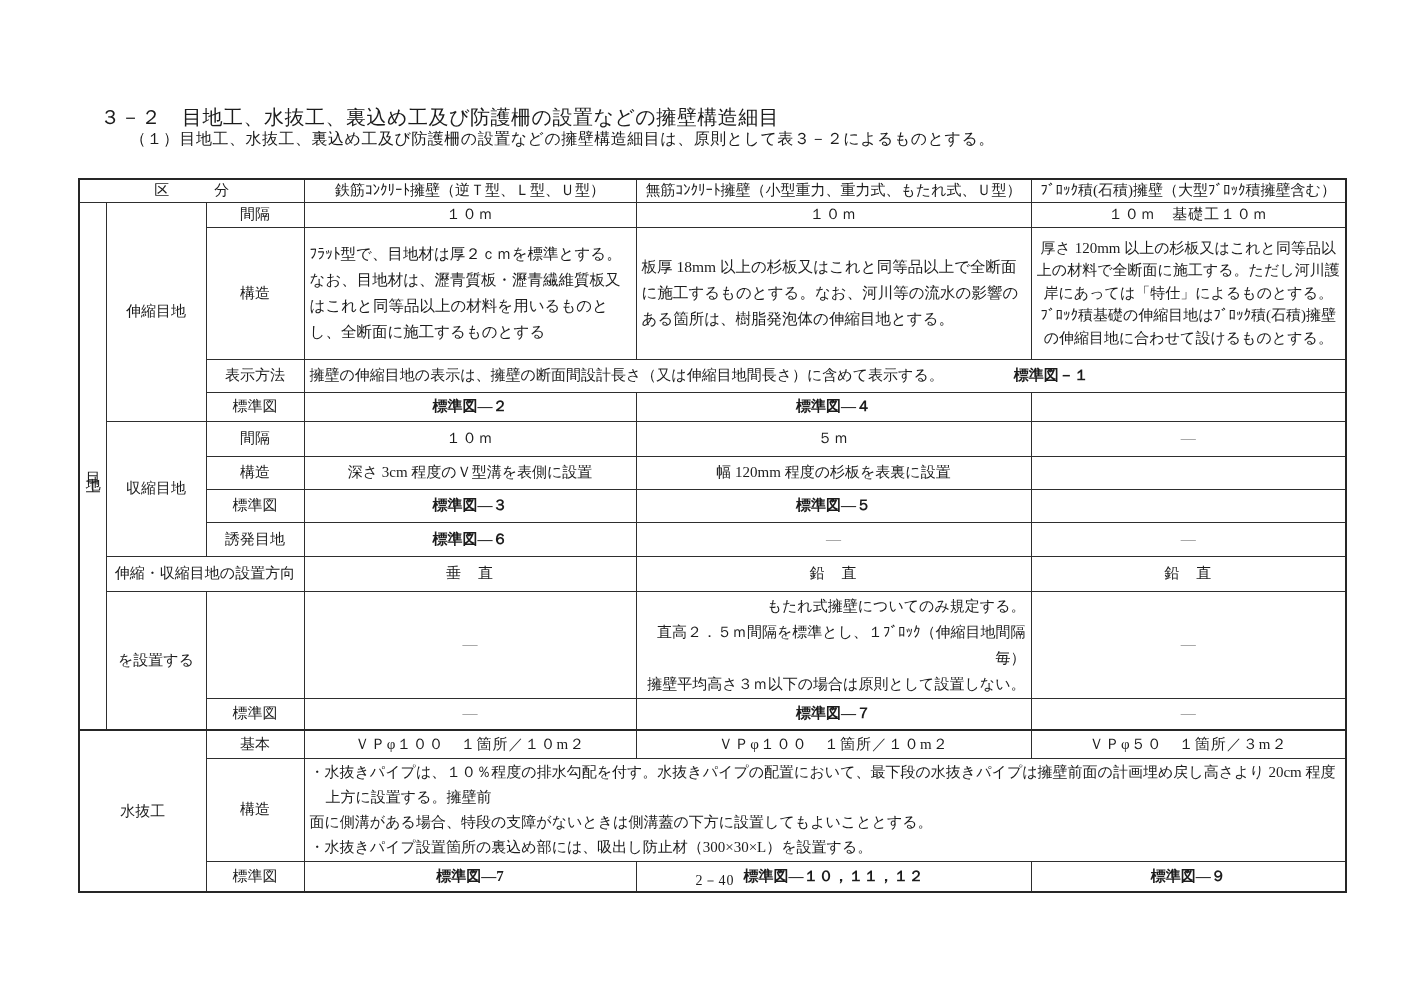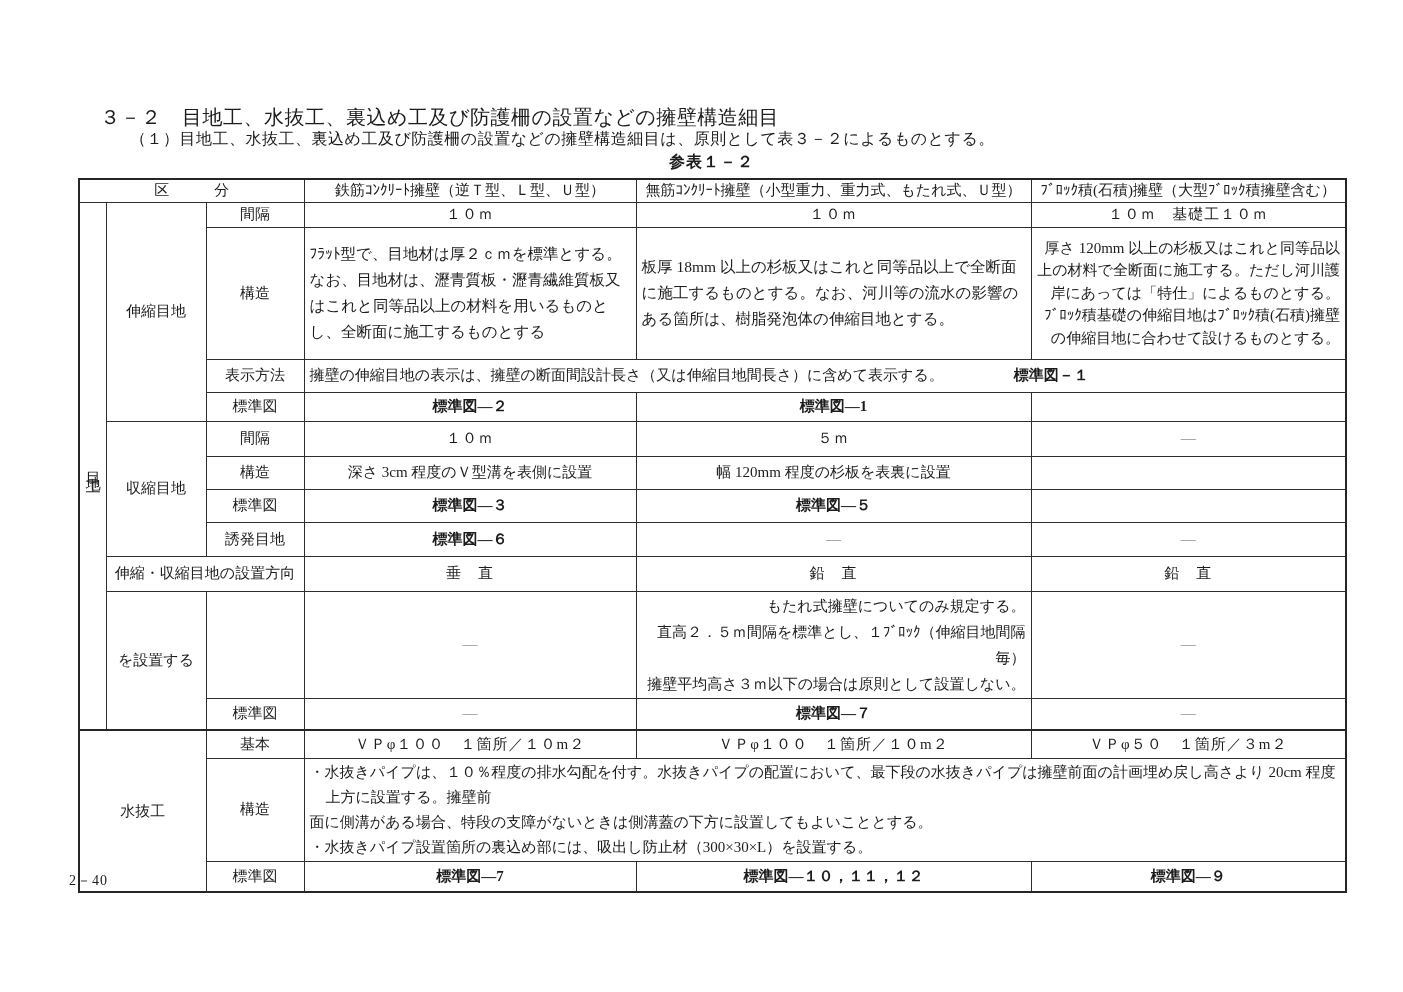--- a/index.html
+++ b/index.html
@@ -19,22 +19,22 @@
   }
   .subheading {
     position:absolute; left:130px; top:129px;
     font-size:16px; letter-spacing:0.5px; white-space:nowrap;
   }
   .table-caption {
     position:absolute; left:78px; top:152px; width:1267px;
     text-align:center; font-size:16px; font-weight:bold; letter-spacing:1px;
   }
   .page-number {
-    position:absolute; left:69px; top:872px; width:1278px;
-    font-size:14px; letter-spacing:1px;
+    position:absolute; left:76px; top:872px; width:1278px;
+    text-align:center; font-size:14px; letter-spacing:1px;
   }
 
   table.spec {
     position:absolute; left:78px; top:178px;
     width:1267px; border-collapse:collapse; table-layout:fixed;
     border:2px solid #262626;
   }
   table.spec td {
     border:1px solid #2e2e2e;
     padding:1px 5px;
@@ -43,21 +43,21 @@
     vertical-align:middle;
     overflow:hidden;
   }
   td.left  { text-align:left; }
   .bold    { font-weight:bold; }
   .dash    { color:#8d8d8d; font-size:15px; }
   .val     { font-size:15.5px; letter-spacing:1px; }
 
   .body-text  { font-size:15.5px; line-height:26px; text-align:left; }
   .body-mid   { font-size:15.5px; line-height:26px; text-align:left; }
-  .body-tight { font-size:15px;  line-height:22.5px; text-align:right; }
+  .body-tight { font-size:15px;  line-height:22.5px; text-align:center; }
 
   .vtext {
     writing-mode:vertical-rl; text-orientation:upright;
     margin:0 auto; font-size:15px; letter-spacing:4px; line-height:1;
   }
 
   .hyoji-flex { display:flex; align-items:center; text-align:left; }
   .hyoji-flex .ref { font-weight:bold; margin-left:70px; white-space:nowrap; }
 
   .mline { line-height:26px; text-align:right; }
@@ -67,21 +67,20 @@
 
   tr.thick-top td { border-top:2px solid #262626;margin-left:6px; }
 </style>
 </head>
 <body>
 
 <div class="sheet">
 
   <div class="heading">３－２　目地工、水抜工、裏込め工及び防護柵の設置などの擁壁構造細目</div>
   <div class="subheading">（１）目地工、水抜工、裏込め工及び防護柵の設置などの擁壁構造細目は、原則として表３－２によるものとする。</div>
-  <div class="table-caption">参表１－２</div>
 
   <table class="spec">
     <colgroup>
       <col style="width:27px">
         <col style="width:100px">
         <col style="width:98px">
       <col style="width:332px">
         <col style="width:395px">
         <col style="width:315px">
     </colgroup>
@@ -124,21 +123,21 @@
         <div class="hyoji-flex">
           <span>擁壁の伸縮目地の表示は、擁壁の断面間設計長さ（又は伸縮目地間長さ）に含めて表示する。</span>
           <span class="ref">標準図－１</span>
         </div>
       </td>
     </tr>
 
     <tr style="height:29px">
       <td>標準図</td>
       <td class="bold">標準図―２</td>
-      <td class="bold">標準図―1</td>
+      <td class="bold">標準図―４</td>
       <td></td>
     </tr>
 
     <tr style="height:35px">
       <td rowspan="4">収縮目地</td>
       <td>間隔</td>
       <td class="val">１０ｍ</td>
       <td class="val">５ｍ</td>
       <td class="dash">―</td>
     </tr>

